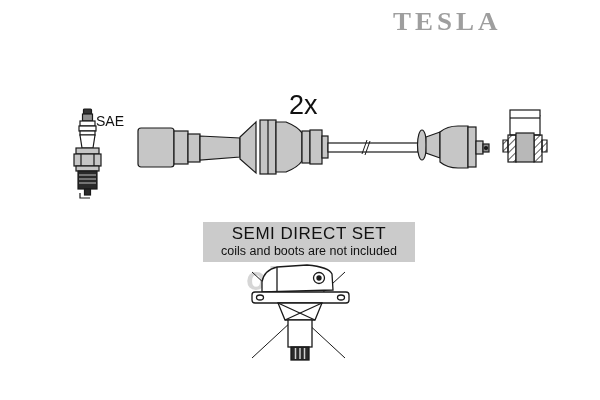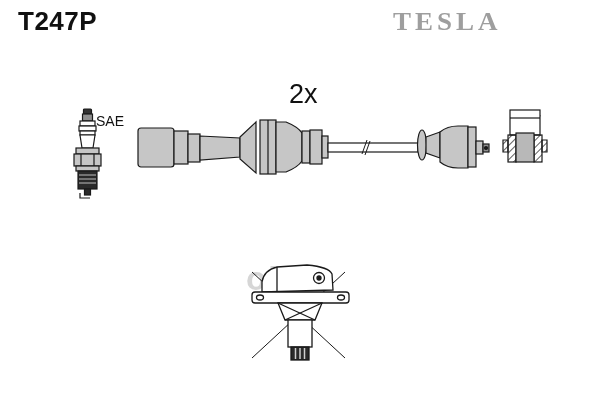--- a/index.html
+++ b/index.html
@@ -37,21 +37,21 @@
     transform: scaleY(0.92);
   }
   .sae-label {
     position: absolute;
     left: 96px; top: 113px;
     font-size: 14px;
     font-weight: normal;
   }
   .qty-label {
     position: absolute;
-    left: 289px; top: 79px;
+    left: 289px; top: 90px;
     font-size: 27px;
     font-weight: 400;
   }
   .dia-label {
     position: absolute;
     left: 486px; top: 112px;
     font-size: 14px;
     font-weight: bold;
     font-style: italic;
     margin-left: 38px;
@@ -84,21 +84,20 @@
     opacity: 0.55;
     z-index: 0;
   }
   .z1 { z-index: 1; }
 </style>
 </head>
 <body>
 
 <div class="page">
 
-  <div class="part-number">T247P</div>
   <div class="brand">TESLA</div>
 
   <svg class="svg-abs" style="left:68px; top:108px;" width="44" height="92" viewBox="0 0 44 92">
     <g stroke="#1a1a1a" stroke-width="1.2" fill="#ffffff">
       <rect x="15.5" y="1" width="8" height="5" rx="1" fill="#333"></rect>
       <rect x="14.5" y="6" width="10" height="7" fill="#8f8f8f"></rect>
       <rect x="12" y="13" width="15" height="5"></rect>
       <rect x="11" y="18" width="17" height="5"></rect>
       <rect x="12" y="23" width="15" height="4"></rect>
       <polygon points="12,27 27,27 25,40 14,40"></polygon>
@@ -161,20 +160,24 @@
       <rect x="10" y="6" width="30" height="25" fill="#ffffff"></rect>
       <line x1="10" y1="14" x2="40" y2="14"></line>
       <polygon points="3,36 8,36 8,48 3,48" fill="url(#hatch)"></polygon>
       <polygon points="42,36 47,36 47,48 42,48" fill="url(#hatch)"></polygon>
       <rect x="8" y="31" width="8" height="27" fill="url(#hatch)"></rect>
       <rect x="34" y="31" width="8" height="27" fill="url(#hatch)"></rect>
       <rect x="16" y="29" width="18" height="29" fill="#b8b8b8"></rect>
     </g>
   </svg>
 
+  <div class="note-box">
+    <div class="note-title">SEMI DIRECT SET</div>
+    <div class="note-sub">coils and boots are not included</div>
+  </div>
 
   <div class="watermark">obeo</div>
 
   <svg class="svg-abs z1" style="left:231px; top:258px;" width="140" height="106" viewBox="0 0 140 106">
     <g stroke="#1a1a1a" stroke-width="1" fill="none">
       <line x1="21" y1="14" x2="114" y2="100"></line>
       <line x1="114" y1="14" x2="21" y2="100"></line>
     </g>
     <g stroke="#1a1a1a" stroke-width="1.3" fill="#ffffff">
       <path d="M31,24 Q33,12 46,9 L76,7 Q98,9 101,16 L102,32 L31,34 Z"></path>

